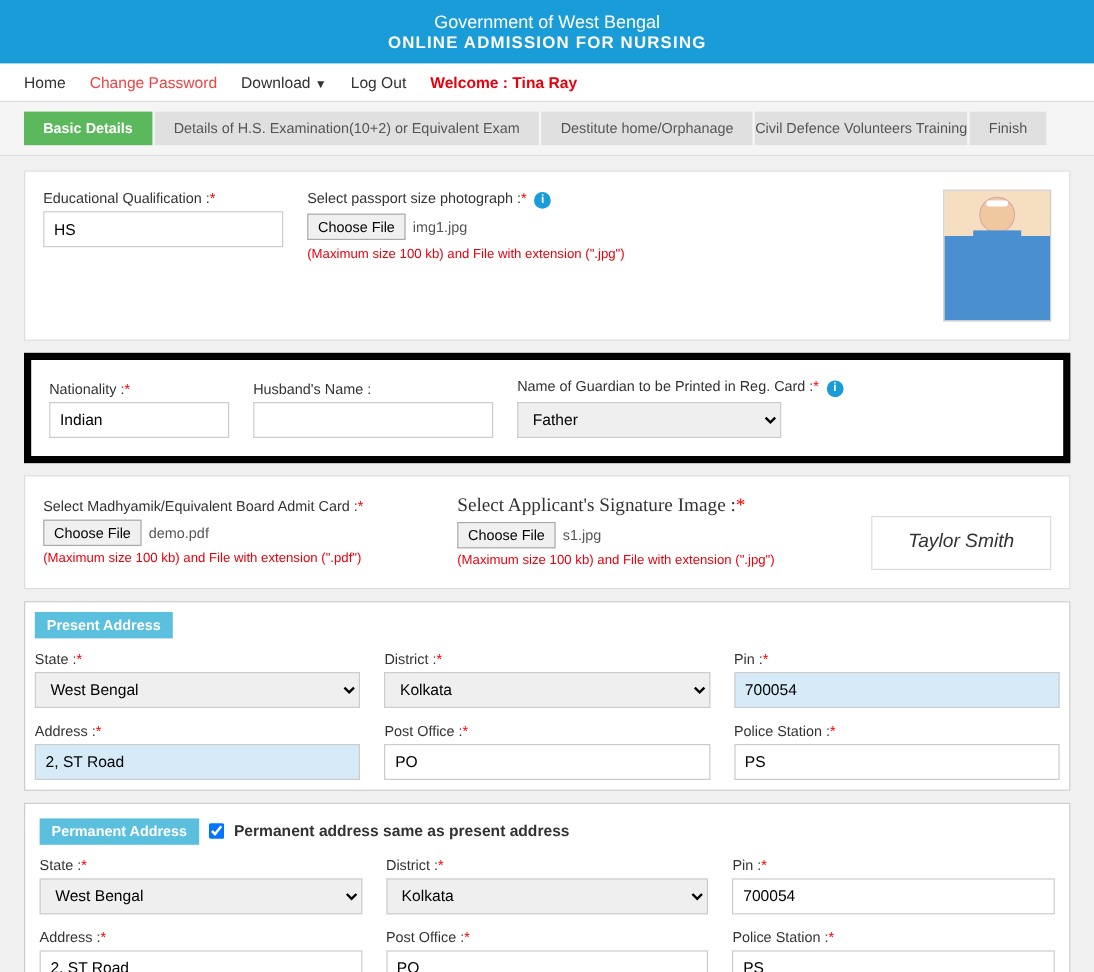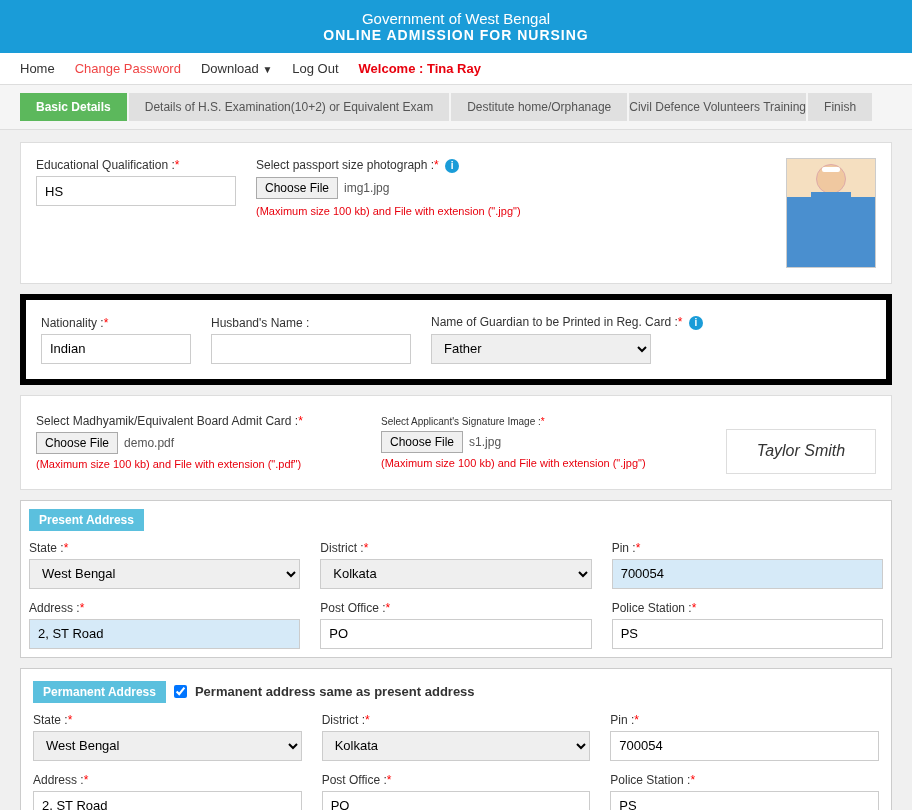--- a/index.html
+++ b/index.html
@@ -110,21 +110,21 @@
           <span>Select Madhyamik/Equivalent Board Admit Card :</span><span style="color:red;">*</span>
         </label>
         <div style="display:flex; align-items:center; gap:6px;">
           <button style="background:#f0f0f0; border:1px solid #aaa; padding:3px 8px; font-size:12px; cursor:pointer;">Choose File</button>
           <span style="font-size:12px; color:#555;">demo.pdf</span>
         </div>
         <div style="color:#e8000d; font-size:11px;">(Maximum size 100 kb) and File with extension (".pdf")</div>
       </div>
 
       <div style="display:flex; flex-direction:column; gap:4px; flex:1;">
-        <label style="font-size:10px; color:#333;">
+        <label style="font-size:16px; color:#333;font-family:Liberation Serif, serif;">
           <span>Select Applicant's Signature Image :</span><span style="color:red;">*</span>
         </label>
         <div style="display:flex; align-items:center; gap:6px;">
           <button style="background:#f0f0f0; border:1px solid #aaa; padding:3px 8px; font-size:12px; cursor:pointer;">Choose File</button>
           <span style="font-size:12px; color:#555;">s1.jpg</span>
         </div>
         <div style="color:#e8000d; font-size:11px;">(Maximum size 100 kb) and File with extension (".jpg")</div>
       </div>
 
       <div style="width:150px; height:45px; border:1px solid #ddd; display:flex; align-items:center; justify-content:center; font-style:italic; font-family:Liberation Sans, sans-serif; font-size:16px; color:#333; margin-top:18px;">

